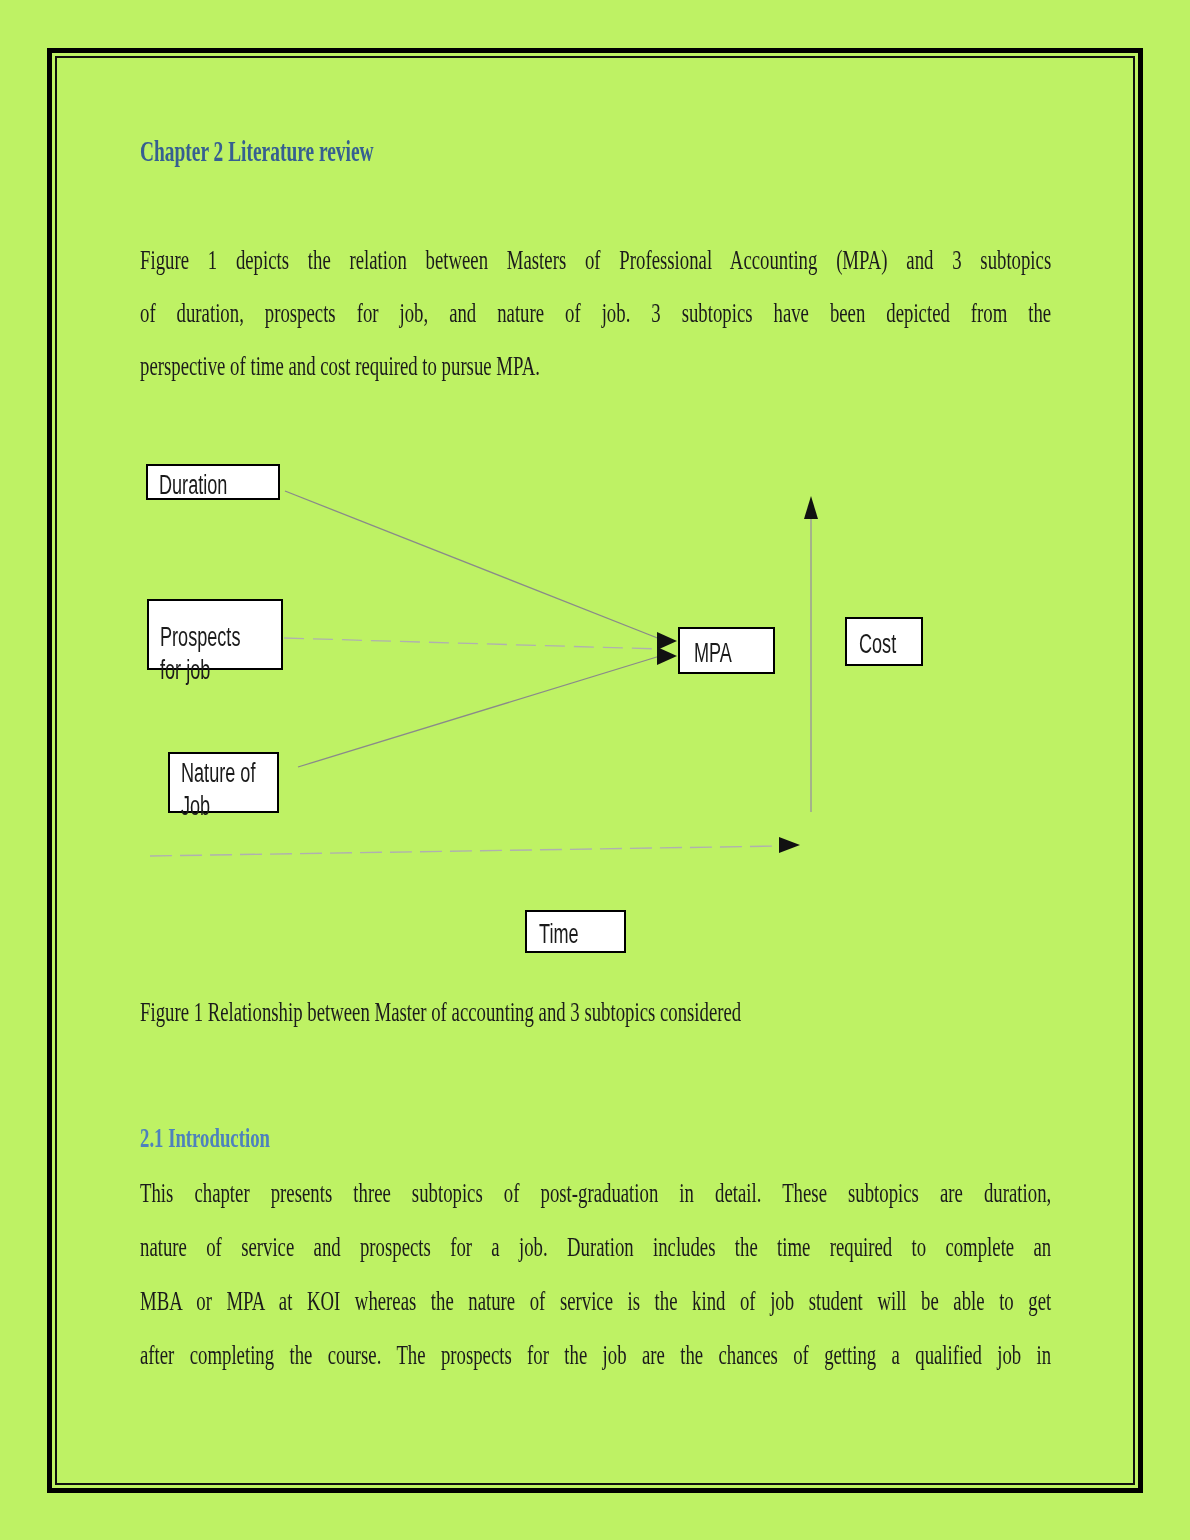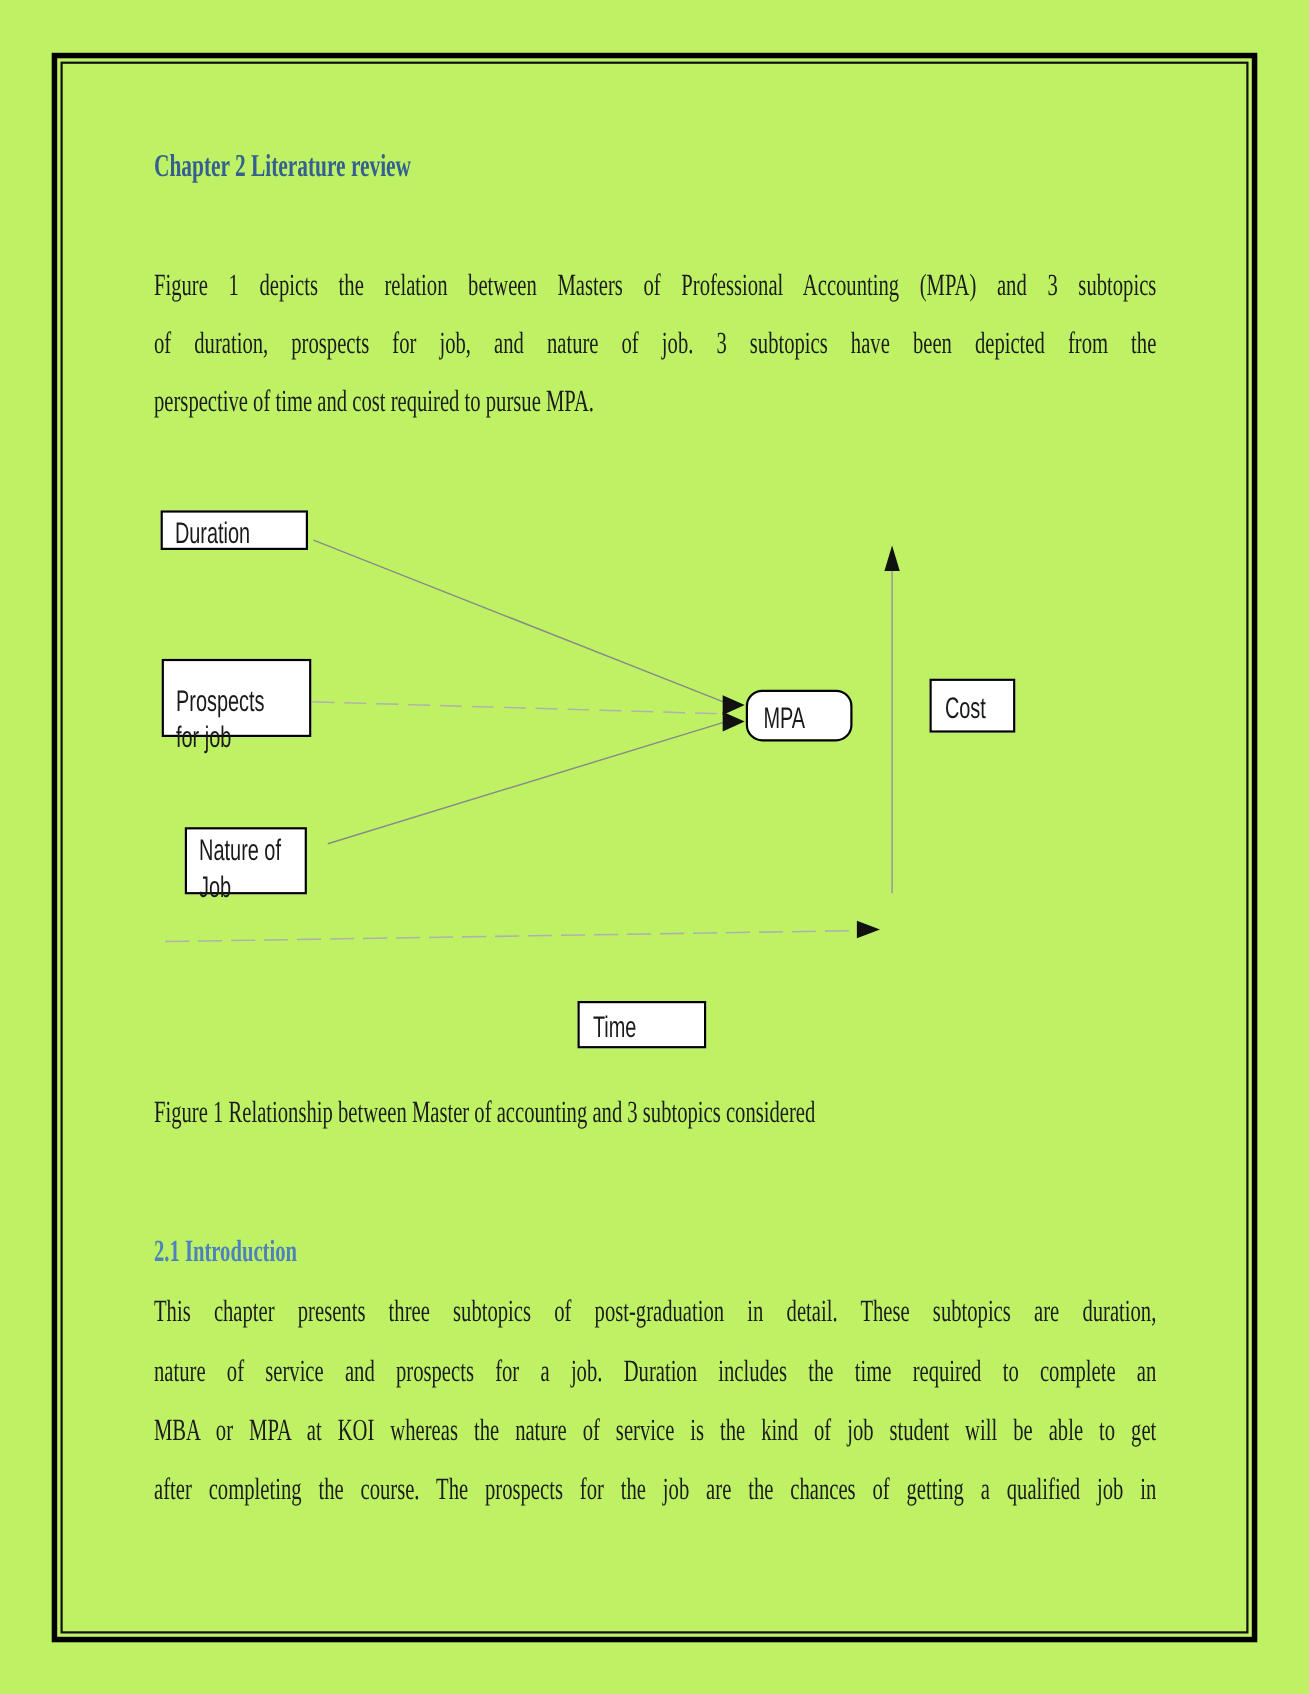--- a/index.html
+++ b/index.html
@@ -72,29 +72,29 @@
   <div class="dbox" style="left:147px;top:599px;width:136px;height:71px;padding:20px 0 0 11px;">
     <div class="dlabel">Prospects
 for job</div>
   </div>
 
   <div class="dbox" style="left:168px;top:752px;width:111px;height:61px;padding:3px 0 0 11px;">
     <div class="dlabel">Nature of
 Job</div>
   </div>
 
-  <div class="dbox" style="left:678px;top:627px;width:97px;height:47px;padding:8px 0 0 14px;border-radius:15px;">
+  <div class="dbox" style="left:678px;top:627px;width:97px;height:47px;padding:8px 0 0 14px;">
     <div class="dlabel">MPA</div>
   </div>
 
   <div class="dbox" style="left:845px;top:617px;width:78px;height:49px;padding:9px 0 0 12px;">
     <div class="dlabel">Cost</div>
   </div>
 
-  <div class="dbox" style="left:525px;top:910px;width:117px;height:43px;padding:6px 0 0 12px;">
+  <div class="dbox" style="left:525px;top:910px;width:101px;height:43px;padding:6px 0 0 12px;">
     <div class="dlabel">Time</div>
   </div>
 
   <div class="caption cond">Figure 1 Relationship between Master of accounting and 3 subtopics considered</div>
 
   <div class="h2 cond">2.1 Introduction</div>
 
   <div class="para p2">
       <div class="pline cond">This chapter presents three subtopics of post-graduation in detail. These subtopics are duration,</div>
       <div class="pline cond">nature of service and prospects for a job. Duration includes the time required to complete an</div>

